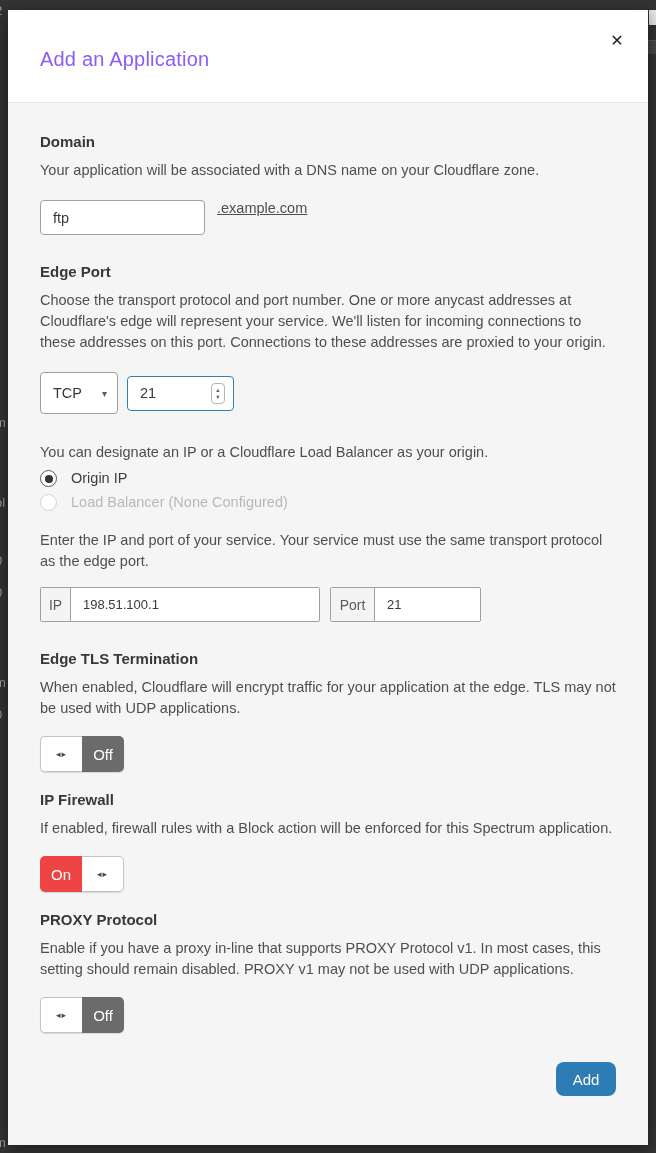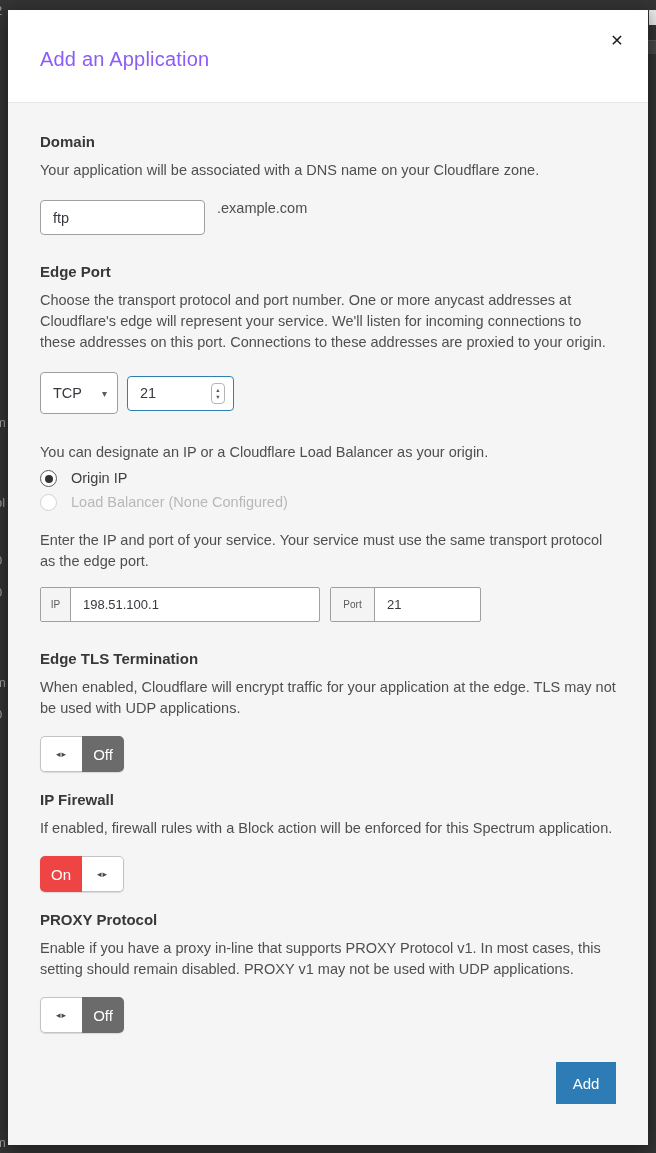--- a/index.html
+++ b/index.html
@@ -42,21 +42,21 @@
   .section-desc  { font-size:14.5px; color:#4f4f4f; line-height:21px; margin-bottom:19px; }
 
   
   .text-input {
     height:35px; border:1px solid #a0a0a0; border-radius:4px; background:#fff;
     font-size:14.5px; color:#36393f; padding:0 12px;
     font-family:"Liberation Sans","DejaVu Sans",sans-serif;
   }
   .domain-row { display:flex; align-items:flex-start; margin-bottom:28px; }
   .domain-input { width:165px; }
-  .domain-suffix { font-size:14.5px; color:#4f4f4f; margin-left:12px; }
+  .domain-suffix { font-size:14.5px; color:#4f4f4f; margin-left:12px;text-decoration:underline; }
 
   
   .port-row { display:flex; align-items:center; gap:9px; margin-bottom:28px; }
   .select {
     width:78px; height:42px; border:1px solid #9e9e9e; border-radius:4px; background:#fff;
     display:flex; align-items:center; justify-content:space-between;
     padding:0 10px 0 12px; font-size:14.5px; color:#36393f; cursor:pointer;
   }
   .select-caret { font-size:10px; color:#5d5d5d; }
   .number-input {
@@ -87,21 +87,21 @@
   .radio-label.disabled { color:#b8b8b8; }
 
   
   .ipport-row { display:flex; gap:10px; margin-bottom:28px; }
   .input-group {
     display:flex; height:35px; border:1px solid #a0a0a0; border-radius:2px; background:#fff;
     overflow:hidden;
   }
   .input-prefix {
     background:#f4f4f4; border-right:1px solid #a0a0a0; color:#5a5a5a;
-    font-size:10px; display:flex; align-items:center; justify-content:center;
+    font-size:14px; display:flex; align-items:center; justify-content:center;
   }
   .input-value { display:flex; align-items:center; padding:0 12px; font-size:13px; color:#36393f; }
   .ip-group { width:280px; } .ip-group .input-prefix { width:30px; }
   .portg-group { width:151px; } .portg-group .input-prefix { width:44px; }
 
   
   .toggle { display:flex; width:84px; height:36px; border-radius:5px; cursor:pointer;
             box-shadow:0 1px 1px rgba(0,0,0,.12); margin-bottom:19px; }
   .toggle-half {
     width:42px; display:flex; align-items:center; justify-content:center;
@@ -111,21 +111,21 @@
     background:#fff; border:1px solid #c3c3c3; color:#4a4a4a;
   }
   .toggle-off .half-handle { border-radius:5px 0 0 5px; border-right:none; }
   .toggle-on  .half-handle { border-radius:0 5px 5px 0; border-left:none; }
   .half-off { background:#6b6b6b; color:#fff; border-radius:0 5px 5px 0; }
   .half-on  { background:#ef4444; color:#fff; border-radius:5px 0 0 5px;text-align:center; }
   .handle-arrows { font-size:9px; letter-spacing:1px; font-family:"DejaVu Sans",sans-serif; }
 
   .footer-row { display:flex; justify-content:flex-end; padding-top:10px; padding-right:0; }
   .add-btn {
-    width:60px; height:42px; background:#2d7cb5; border:none; border-radius:0;
+    width:60px; height:34px; background:#2d7cb5; border:none; border-radius:8px;
     color:#fff; font-size:15px; cursor:pointer;
     font-family:"Liberation Sans","DejaVu Sans",sans-serif;
   }
   .mb17 { margin-bottom:17px; }
 </style>
 </head>
 <body>
 
 <div id="canvas">
 

